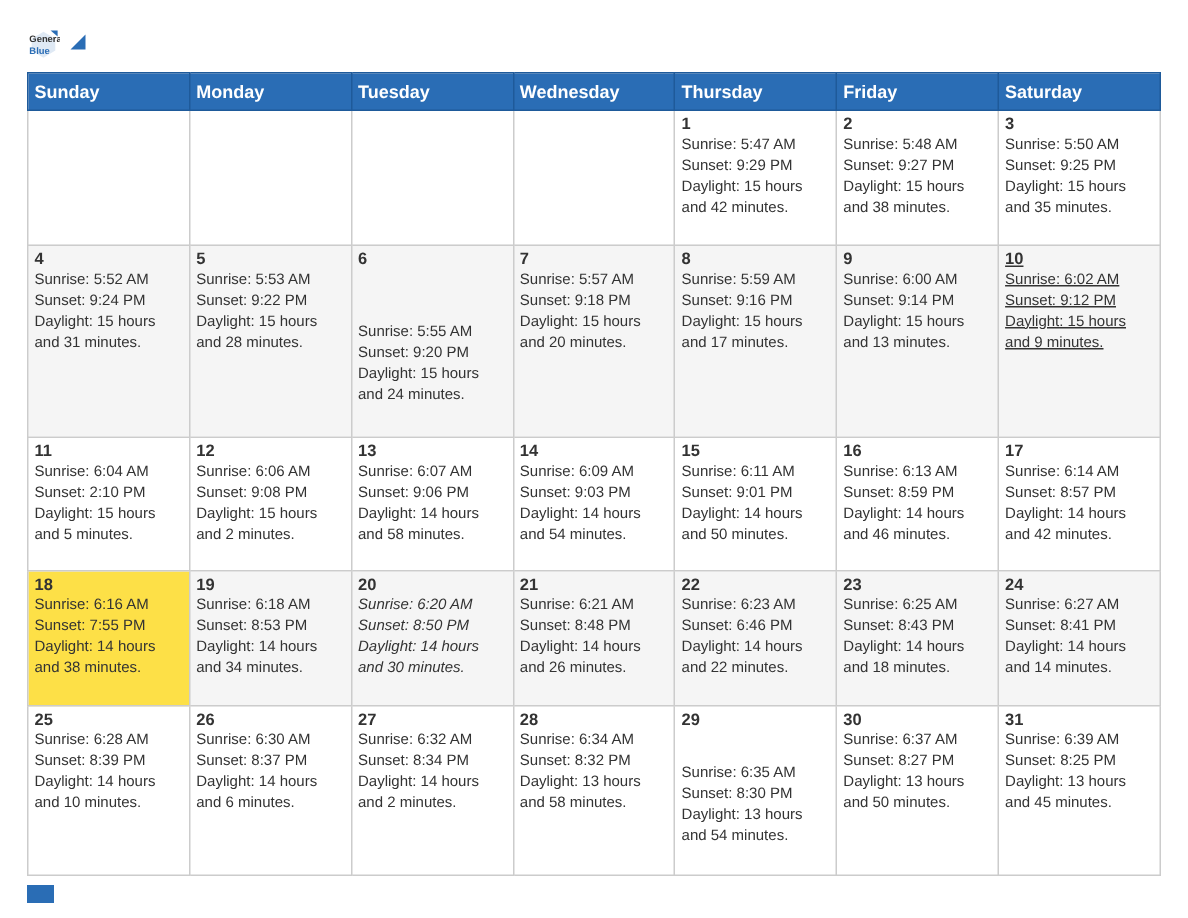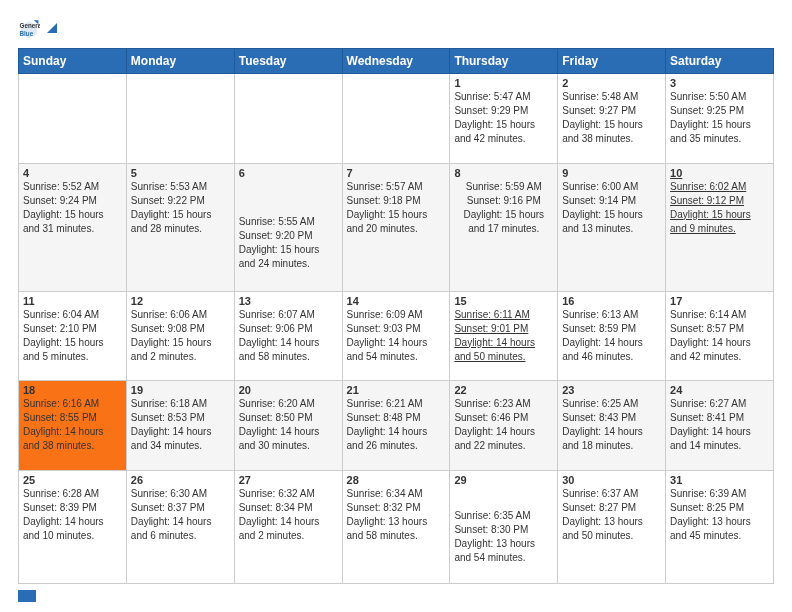--- a/index.html
+++ b/index.html
@@ -206,21 +206,21 @@
           </td>
           <td style="background: rgb(245, 245, 245);">
             <span class="day-number">7</span>
             <div class="day-info" style="white-space: pre-line;">Sunrise: 5:57 AM
 Sunset: 9:18 PM
 Daylight: 15 hours
 and 20 minutes.</div>
           </td>
           <td style="background: rgb(245, 245, 245);">
             <span class="day-number">8</span>
-            <div class="day-info" style="white-space: pre-line; text-align: center;">Sunrise: 5:59 AM
+            <div class="day-info" style="white-space: pre-line;">Sunrise: 5:59 AM
 Sunset: 9:16 PM
 Daylight: 15 hours
 and 17 minutes.</div>
           </td>
           <td style="background: rgb(245, 245, 245);">
             <span class="day-number">9</span>
             <div class="day-info" style="white-space: pre-line;">Sunrise: 6:00 AM
 Sunset: 9:14 PM
 Daylight: 15 hours
 and 13 minutes.</div>
@@ -257,58 +257,58 @@
           </td>
           <td>
             <span class="day-number">14</span>
             <div class="day-info" style="white-space: pre-line;">Sunrise: 6:09 AM
 Sunset: 9:03 PM
 Daylight: 14 hours
 and 54 minutes.</div>
           </td>
           <td>
             <span class="day-number">15</span>
-            <div class="day-info" style="white-space: pre-line; text-decoration: underline;">Sunrise: 6:11 AM
+            <div class="day-info" style="white-space: pre-line;">Sunrise: 6:11 AM
 Sunset: 9:01 PM
 Daylight: 14 hours
 and 50 minutes.</div>
           </td>
           <td>
             <span class="day-number">16</span>
             <div class="day-info" style="white-space: pre-line;">Sunrise: 6:13 AM
 Sunset: 8:59 PM
 Daylight: 14 hours
 and 46 minutes.</div>
           </td>
           <td>
             <span class="day-number">17</span>
             <div class="day-info" style="white-space: pre-line;">Sunrise: 6:14 AM
 Sunset: 8:57 PM
 Daylight: 14 hours
 and 42 minutes.</div>
           </td>
         </tr>
         <tr>
-          <td style="background: #f97316;">
+          <td style="background: #fde047;">
             <span class="day-number">18</span>
             <div class="day-info" style="white-space: pre-line;">Sunrise: 6:16 AM
-Sunset: 8:55 PM
+Sunset: 7:55 PM
 Daylight: 14 hours
 and 38 minutes.</div>
           </td>
           <td style="background: rgb(245, 245, 245);">
             <span class="day-number">19</span>
             <div class="day-info" style="white-space: pre-line;">Sunrise: 6:18 AM
 Sunset: 8:53 PM
 Daylight: 14 hours
 and 34 minutes.</div>
           </td>
           <td style="background: rgb(245, 245, 245);">
             <span class="day-number">20</span>
-            <div class="day-info" style="white-space: pre-line;">Sunrise: 6:20 AM
+            <div class="day-info" style="white-space: pre-line; font-style: italic;">Sunrise: 6:20 AM
 Sunset: 8:50 PM
 Daylight: 14 hours
 and 30 minutes.</div>
           </td>
           <td style="background: rgb(245, 245, 245);">
             <span class="day-number">21</span>
             <div class="day-info" style="white-space: pre-line;">Sunrise: 6:21 AM
 Sunset: 8:48 PM
 Daylight: 14 hours
 and 26 minutes.</div>

